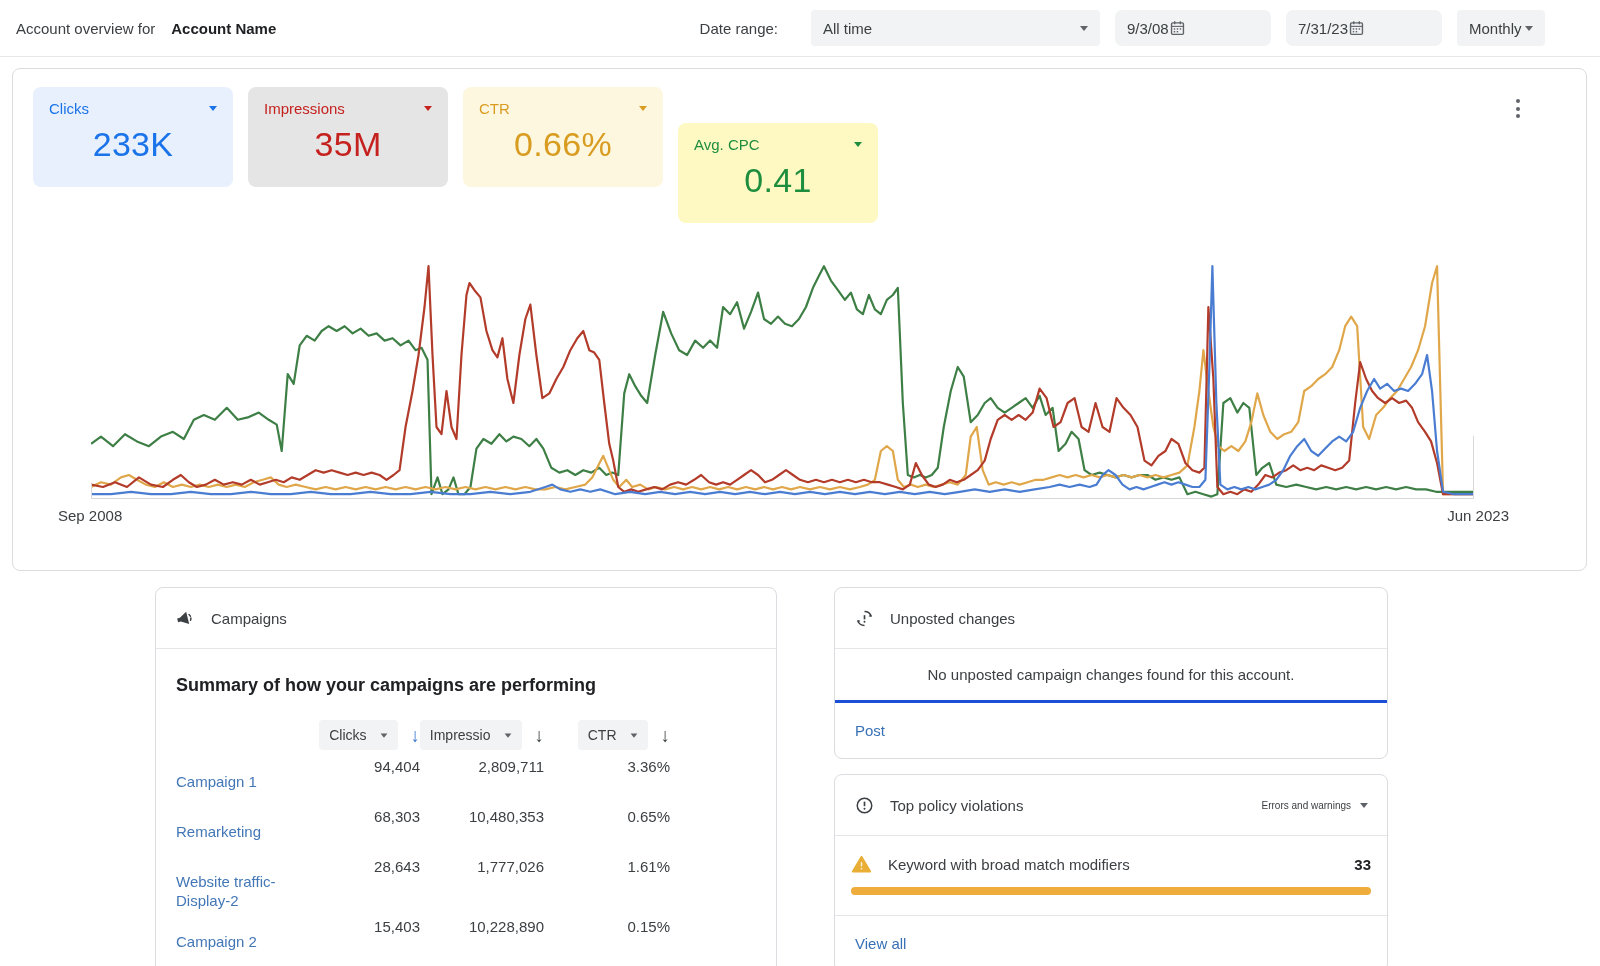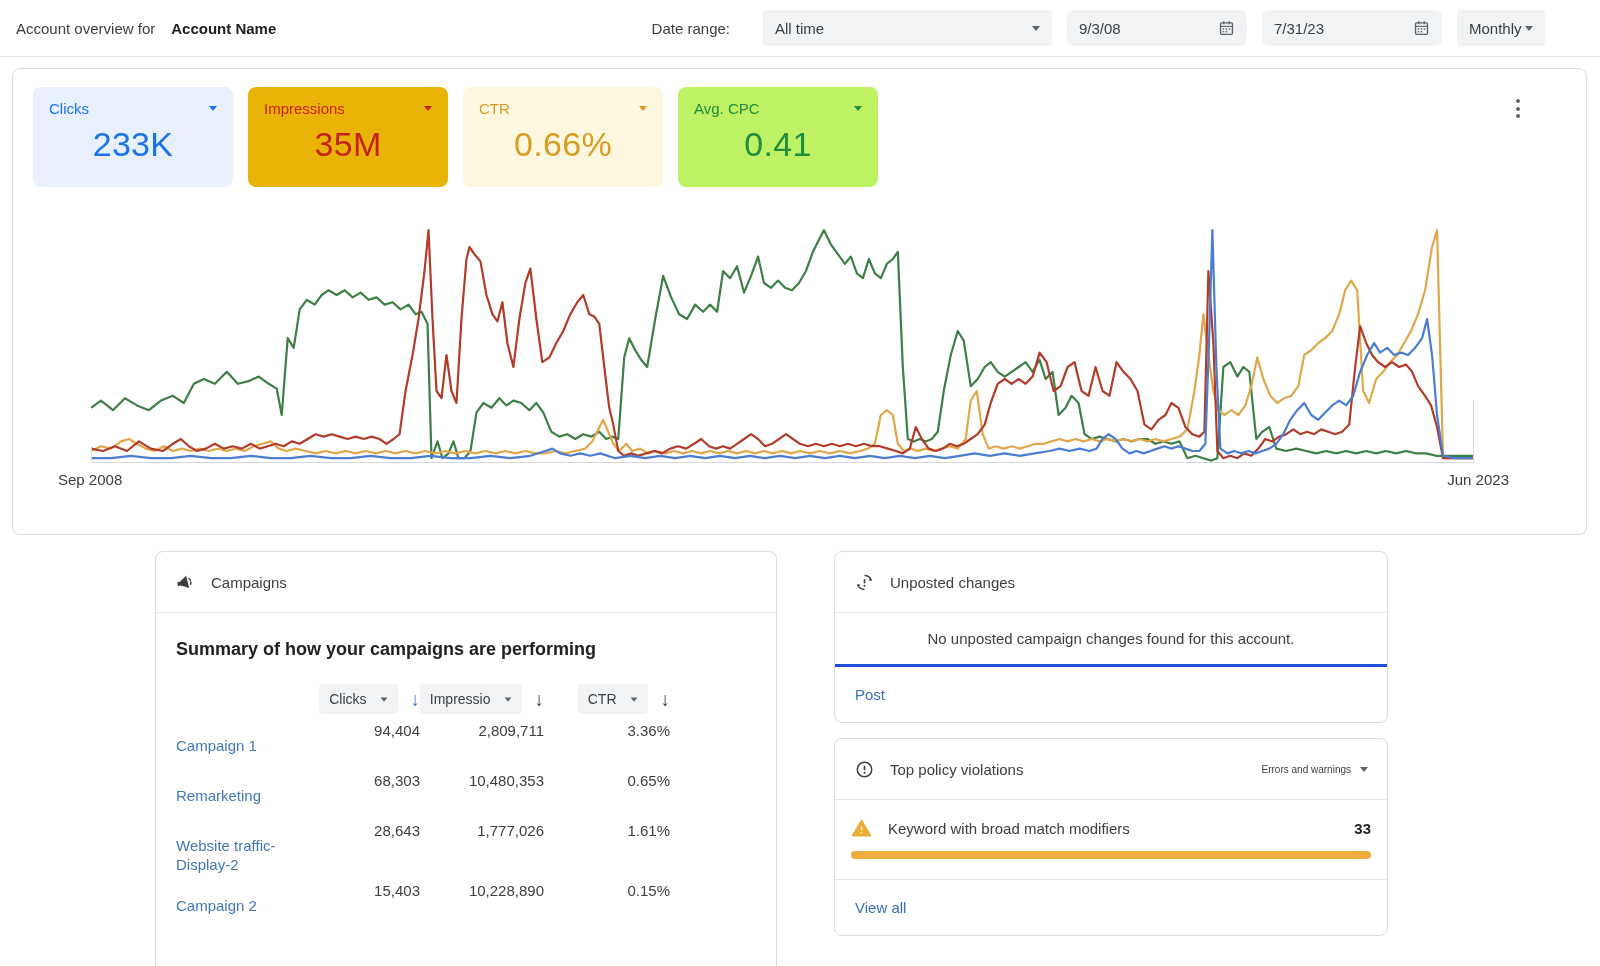--- a/index.html
+++ b/index.html
@@ -9,21 +9,21 @@
   
   .topbar { height:57px; display:flex; align-items:center; padding:0 55px 0 16px;
     border-bottom:1px solid #e7e8ea; }
   .t-prefix { font-size:15px; color:#3c4043; }
   .t-name { font-size:15px; font-weight:bold; color:#202124; margin-left:16px; }
   .t-controls { margin-left:auto; display:flex; align-items:center; gap:15px; }
   .t-label { font-size:15px; margin-right:18px; }
   .control { height:36px; background:#f1f3f4; border-radius:4px; display:flex;
     align-items:center; padding:0 12px; font-size:15px; color:#3c4043; cursor:pointer; }
   .control.preset { width:289px; justify-content:space-between; }
-  .control.date { width:180px; justify-content:space-between;border-radius:7px; }
+  .control.date { width:156px; justify-content:flex-start;border-radius:7px; }
   .control.gran { width:88px; justify-content:space-between; }
   .caret { width:0; height:0; border-left:4.5px solid transparent;
     border-right:4.5px solid transparent; border-top:5.5px solid currentColor; display:inline-block; }
   .caret.gray { color:#5f6368; }
 
   
   .overview-card { position:relative; margin:11px 13px 0 12px; border:1px solid #dadce0;
     border-radius:8px; padding-bottom:46px; }
   .kebab { position:absolute; top:26px; right:62px; display:flex; flex-direction:column;
     gap:3.5px; cursor:pointer; padding:4px; }
@@ -135,35 +135,35 @@
     </div>
 
   <div class="chips">
     <div class="chip" style="background: rgb(232, 240, 254); color: rgb(26, 115, 232);">
       <div class="chip-top">
         <span>Clicks</span>
         <span class="caret"></span>
       </div>
       <div class="chip-value">233K</div>
     </div>
-    <div class="chip" style="background: #eab308; color: rgb(197, 34, 31);">
+    <div class="chip" style="background: #e5e5e5; color: rgb(197, 34, 31);">
       <div class="chip-top">
         <span>Impressions</span>
         <span class="caret"></span>
       </div>
       <div class="chip-value">35M</div>
     </div>
     <div class="chip" style="background: rgb(254, 247, 224); color: rgb(216, 156, 32);">
       <div class="chip-top">
         <span>CTR</span>
         <span class="caret"></span>
       </div>
       <div class="chip-value">0.66%</div>
     </div>
-    <div class="chip" style="background: #bef264; color: rgb(30, 142, 62);">
+    <div class="chip" style="background: #fef9c3; color: rgb(30, 142, 62); margin-top: 36px;">
       <div class="chip-top">
         <span>Avg. CPC</span>
         <span class="caret"></span>
       </div>
       <div class="chip-value">0.41</div>
     </div>
   </div>
 
   <div class="chart-area">
     <svg id="chart-svg" viewBox="0 0 1385 240" preserveAspectRatio="none">

